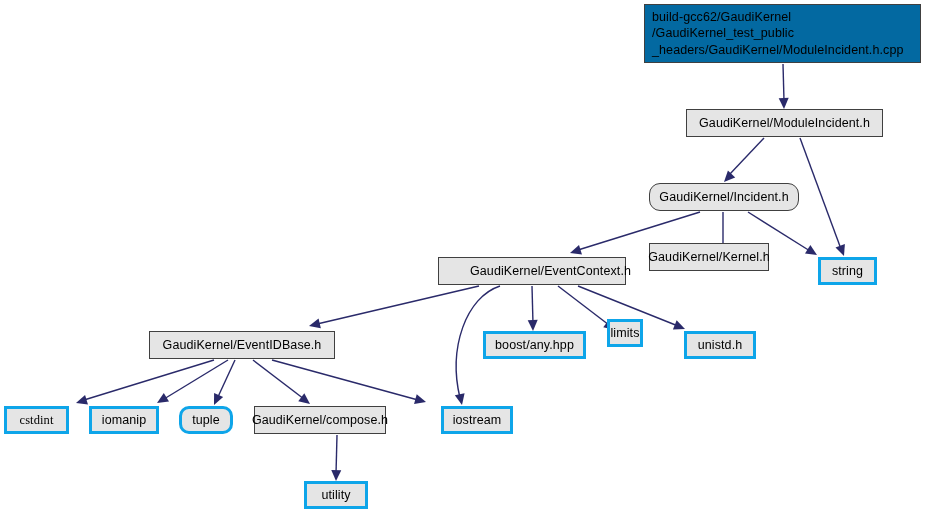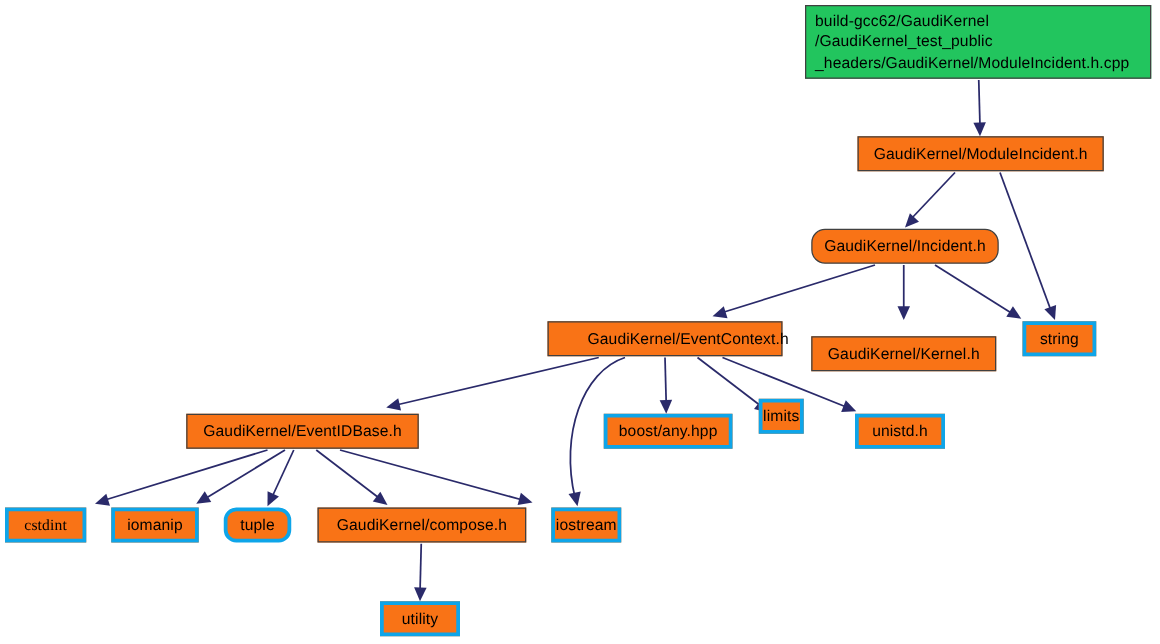--- a/index.html
+++ b/index.html
@@ -13,32 +13,32 @@
     overflow:hidden;
   }
   #edges{position:absolute;left:0;top:0;width:928px;height:515px;}
   .node{
     position:absolute;
     box-sizing:border-box;
     display:flex;
     align-items:center;
     justify-content:center;
     text-align:left;
-    background:#f97316;
+    background:#e5e5e5;
     color:#000000;
     font-size:12.5px;
     line-height:13px;
     white-space:pre;
     letter-spacing:0.1px;
     z-index:3;
   }
   .node.proj{ border:1.6px solid #404040; }
   .node.sys{ border:3px solid #0ea5e9; }
   .node.root{
-    background:#22c55e;
+    background:#0369a1;
     border:1.6px solid #404040;
     justify-content:flex-start;
     text-align:left;
     padding:4px 7px;
     line-height:16.5px;
   }
 </style>
 </head>
 <body>
 
@@ -113,26 +113,26 @@
         <polygon points="336,481 331.28358263974684,469.87545923267385 341.2802973823396,470.1317683336222" fill="#2a2a6a"></polygon>
       </g>
     </svg>
   <div id="node-layer">
       <div class="node root" style="left: 644px; top: 4px; width: 277px; height: 59px;">build-gcc62/GaudiKernel
 /GaudiKernel_test_public
 _headers/GaudiKernel/ModuleIncident.h.cpp</div>
       <div class="node proj" style="left: 686px; top: 109px; width: 197px; height: 28px;">GaudiKernel/ModuleIncident.h</div>
       <div class="node proj" style="left: 649px; top: 183px; width: 150px; height: 28px; border-radius: 11px;">GaudiKernel/Incident.h</div>
       <div class="node proj" style="left: 438px; top: 257px; width: 188px; height: 28px; padding-left: 37px;">GaudiKernel/EventContext.h</div>
-      <div class="node proj" style="left: 649px; top: 269px; width: 148px; height: 28px;">GaudiKernel/Kernel.h</div>
+      <div class="node proj" style="left: 649px; top: 243px; width: 120px; height: 28px;">GaudiKernel/Kernel.h</div>
       <div class="node sys" style="left: 818px; top: 257px; width: 59px; height: 28px;">string</div>
       <div class="node proj" style="left: 149px; top: 331px; width: 186px; height: 28px;">GaudiKernel/EventIDBase.h</div>
       <div class="node sys" style="left: 483px; top: 331px; width: 103px; height: 28px;">boost/any.hpp</div>
       <div class="node sys" style="left: 607px; top: 319px; width: 36px; height: 28px;">limits</div>
       <div class="node sys" style="left: 684px; top: 331px; width: 72px; height: 28px;">unistd.h</div>
       <div class="node sys" style="left: 4px; top: 406px; width: 65px; height: 28px; font-family: Liberation Serif, serif;">cstdint</div>
       <div class="node sys" style="left: 89px; top: 406px; width: 70px; height: 28px;">iomanip</div>
       <div class="node sys" style="left: 179px; top: 406px; width: 54px; height: 28px; border-radius: 10px;">tuple</div>
-      <div class="node proj" style="left: 254px; top: 406px; width: 167px; height: 28px;">GaudiKernel/compose.h</div>
-      <div class="node sys" style="left: 441px; top: 406px; width: 56px; height: 28px;">iostream</div>
+      <div class="node proj" style="left: 254px; top: 406px; width: 132px; height: 28px;">GaudiKernel/compose.h</div>
+      <div class="node sys" style="left: 441px; top: 406px; width: 72px; height: 28px;">iostream</div>
       <div class="node sys" style="left: 304px; top: 481px; width: 64px; height: 28px;">utility</div>
     </div>
 </div>
 
 </body></html>

